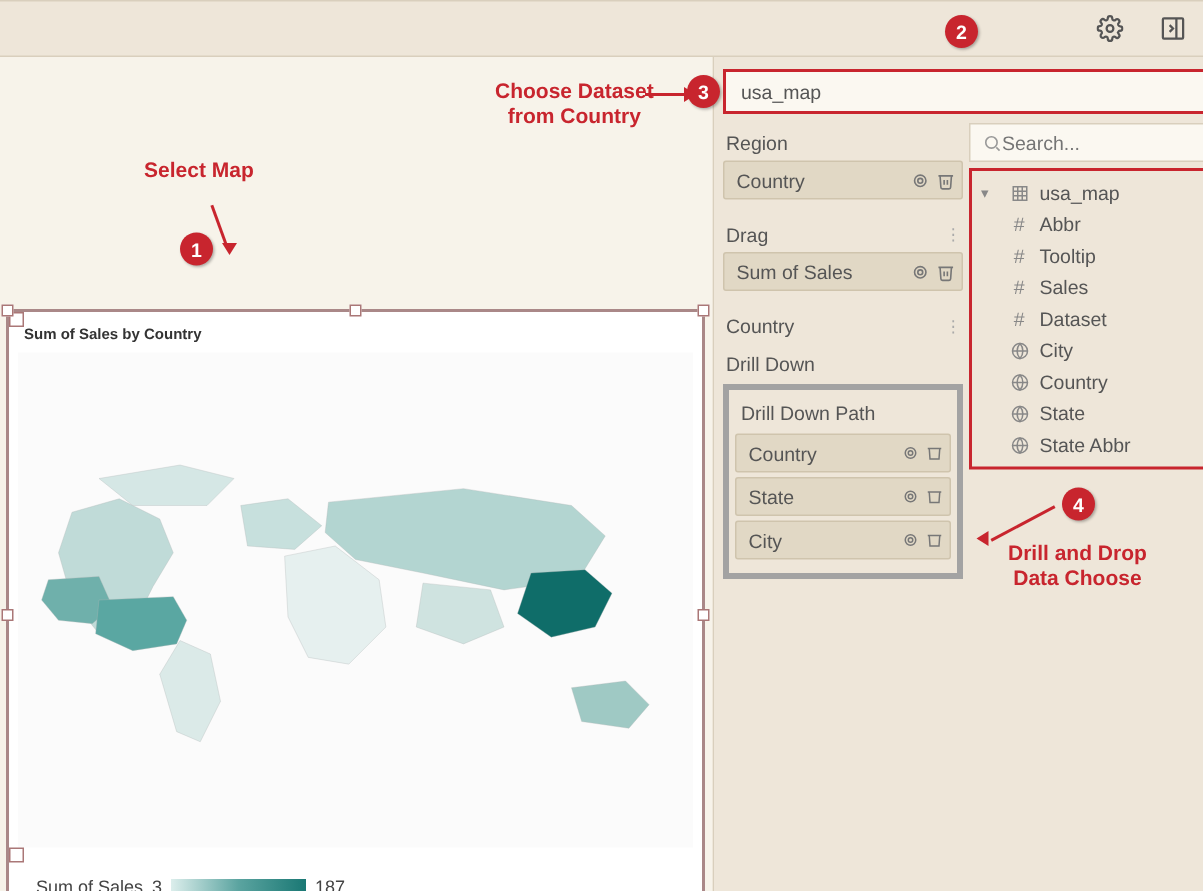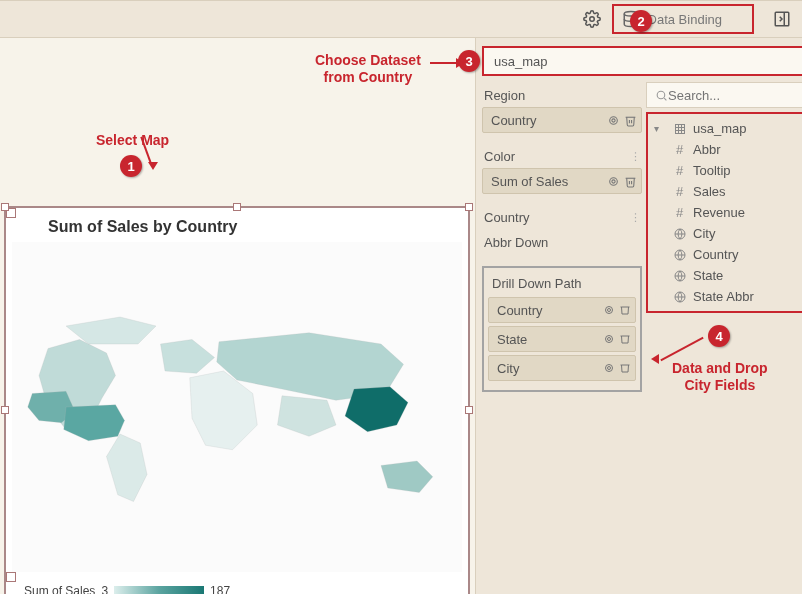--- a/index.html
+++ b/index.html
@@ -19,42 +19,42 @@
     
     
     .map-widget { position: absolute; left: 4px; top: 168px; width: 466px; height: 408px; background: #fff; border: 2px solid #a88; }
     .map-widget::before, .map-widget::after, .handle-tl, .handle-tr, .handle-bl, .handle-br, .handle-tm, .handle-bm, .handle-ml, .handle-mr {
       content: ""; position: absolute; width: 8px; height: 8px; background: #fff; border: 1px solid #a77;
     }
     .handle-tl { top: -5px; left: -5px; } .handle-tr { top: -5px; right: -5px; }
     .handle-tm { top: -5px; left: calc(50% - 4px); }
     .handle-ml { top: calc(50% - 4px); left: -5px; } .handle-mr { top: calc(50% - 4px); right: -5px; }
     
-    .chart-title { font-weight: bold; font-size: 16px; padding: 10px 10px 6px; color: #333; margin-left: 32px; }
+    .chart-title { font-weight: bold; font-size: 10px; padding: 10px 10px 6px; color: #333; }
     .map-area { position: relative; height: 330px; background: #fbfbfb; margin: 0 6px; overflow: hidden; }
     .legend { position: absolute; bottom: 10px; left: 10px; display: flex; align-items: center; gap: 6px; background: #fff; padding: 4px 8px; font-size: 12px; color: #444; }
     .legend-gradient { width: 90px; height: 10px; background: linear-gradient(to right, #dceeec, #5ba4a0, #1a7874); }
     
     
     .panel { flex: 1; background: #eee6d9; display: flex; flex-direction: column; border-left: 1px solid #d9cfbd; }
     .dataset-select { margin: 8px 8px 6px 6px; background: #fbf8f1; border: 2px solid #c8252e; height: 30px; display: flex; align-items: center; padding: 0 6px 0 10px; color: #555; position: relative; }
     
     .panel-body { display: flex; flex: 1; min-height: 0; }
     .bindings { flex: 0 0 168px; padding: 0 2px 0 6px; }
     .fields { flex: 1; padding: 0 8px 0 2px; }
     
     .section-label { font-size: 13px; color: #555; padding: 6px 2px 4px; display: flex; align-items: center; }
     .section-label .drag-dots { margin-left: auto; color: #aaa; cursor: grab; font-size: 11px; letter-spacing: -1px; }
     
     .pill { background: #e1d8c5; border: 1px solid #cfc4ad; height: 26px; display: flex; align-items: center; padding: 0 4px 0 8px; color: #555; margin: 0 0 10px; border-radius: 2px; }
     .pill.compact { margin-bottom: 3px; }
     .pill-actions { margin-left: auto; display: flex; align-items: center; gap: 4px; }
     .pill-gear, .pill-trash { cursor: pointer; color: #777; display: inline-flex; }
     
-    .drilldown-group { border: 2px solid #a3a3a3; padding: 4px 4px 6px; margin-top: 12px; }
+    .drilldown-group { border: 4px solid #a3a3a3; padding: 4px 4px 6px; margin-top: 2px; }
     .drilldown-path-label { color: #555; padding: 4px 4px 6px; }
     
     .search-box { background: #fbf8f1; border: 1px solid #d9cfbd; height: 26px; display: flex; align-items: center; padding: 0 8px; color: #999; margin-bottom: 4px; }
     .search-box input { border: none; background: transparent; outline: none; flex: 1; font-size: 13px; color: #555; }
     .field-list { border: 2px solid #c8252e; padding: 4px 2px; }
     .field-row { display: flex; align-items: center; gap: 6px; padding: 3px 4px; color: #555; cursor: grab; font-size: 13px; }
     .field-row .ico { width: 15px; display: inline-flex; justify-content: center; color: #888; }
     .tree-caret { color: #888; font-size: 10px; width: 12px; }
     
     
@@ -68,28 +68,20 @@
 </head>
 <body>
 
 <div class="toolbar">
   <div class="toolbar-right">
     <div class="gear-btn">
       <svg width="18" height="18" viewBox="0 0 24 24" fill="none" stroke="currentColor" stroke-width="2">
           <circle cx="12" cy="12" r="3"></circle>
           <path d="M19.4 15a1.7 1.7 0 0 0 .34 1.87l.06.06a2 2 0 1 1-2.83 2.83l-.06-.06a1.7 1.7 0 0 0-1.87-.34 1.7 1.7 0 0 0-1 1.56V21a2 2 0 0 1-4 0v-.09a1.7 1.7 0 0 0-1-1.56 1.7 1.7 0 0 0-1.87.34l-.06.06a2 2 0 1 1-2.83-2.83l.06-.06a1.7 1.7 0 0 0 .34-1.87 1.7 1.7 0 0 0-1.56-1H3a2 2 0 0 1 0-4h.09a1.7 1.7 0 0 0 1.56-1 1.7 1.7 0 0 0-.34-1.87l-.06-.06a2 2 0 1 1 2.83-2.83l.06.06a1.7 1.7 0 0 0 1.87.34H9a1.7 1.7 0 0 0 1-1.56V3a2 2 0 0 1 4 0v.09a1.7 1.7 0 0 0 1 1.56 1.7 1.7 0 0 0 1.87-.34l.06-.06a2 2 0 1 1 2.83 2.83l-.06.06a1.7 1.7 0 0 0-.34 1.87V9a1.7 1.7 0 0 0 1.56 1H21a2 2 0 0 1 0 4h-.09a1.7 1.7 0 0 0-1.56 1z"></path>
         </svg>
-    </div>
-    <div class="data-binding-btn">
-      <svg class="data-binding-icon" width="18" height="18" viewBox="0 0 24 24" fill="none" stroke="currentColor" stroke-width="2">
-          <ellipse cx="12" cy="5" rx="9" ry="3"></ellipse>
-          <path d="M21 12c0 1.66-4 3-9 3s-9-1.34-9-3"></path>
-          <path d="M3 5v14c0 1.66 4 3 9 3s9-1.34 9-3V5"></path>
-        </svg>
-      <span data-bind="toolbar.data_binding_label">Data Binding</span>
     </div>
     <div class="collapse-btn">
       <svg width="18" height="18" viewBox="0 0 24 24" fill="none" stroke="currentColor" stroke-width="2">
           <rect x="3" y="3" width="18" height="18" rx="1"></rect>
           <line x1="15" y1="3" x2="15" y2="21"></line>
           <polyline points="9 9 12 12 9 15"></polyline>
         </svg>
     </div>
   </div>
 </div>
@@ -154,21 +146,21 @@
                 <svg width="13" height="13" viewBox="0 0 24 24" fill="none" stroke="currentColor" stroke-width="2">
                   <polyline points="3 6 5 6 21 6"></polyline>
                   <path d="M19 6l-1 14a2 2 0 0 1-2 2H8a2 2 0 0 1-2-2L5 6"></path>
                   <path d="M10 11v6M14 11v6"></path>
                 </svg>
               </span>
           </span>
         </div>
 
         <div class="section-label">
-            <span data-bind="bindings.color.label">Color</span>
+            <span data-bind="bindings.color.label">Drag</span>
             <span class="drag-dots">⋮</span>
           </div>
         <div class="pill">
           <span data-bind="bindings.color.field">Sum of Sales</span>
           <span class="pill-actions">
             <span class="pill-gear">
                 <svg width="13" height="13" viewBox="0 0 24 24" fill="none" stroke="currentColor" stroke-width="2">
                   <circle cx="12" cy="12" r="3"></circle>
                   <path d="M19 12a7 7 0 1 1-14 0 7 7 0 0 1 14 0z"></path>
                 </svg>
@@ -181,21 +173,21 @@
                 </svg>
               </span>
           </span>
         </div>
 
         <div class="section-label">
             <span data-bind="bindings.tooltip.label">Country</span>
             <span class="drag-dots">⋮</span>
           </div>
 
-        <div class="section-label" data-bind="bindings.drilldown.label">Abbr Down</div>
+        <div class="section-label" data-bind="bindings.drilldown.label">Drill Down</div>
         <div class="drilldown-group">
           <div class="drilldown-path-label" data-bind="bindings.drilldown.path_label">Drill Down Path</div>
           <div class="pill compact">
             <span data-bind="bindings.drilldown.fields.0">Country</span>
             <span class="pill-actions">
                 <span class="pill-gear">
                   <svg width="12" height="12" viewBox="0 0 24 24" fill="none" stroke="currentColor" stroke-width="2">
                     <circle cx="12" cy="12" r="3"></circle>
                     <path d="M19 12a7 7 0 1 1-14 0 7 7 0 0 1 14 0z"></path>
                   </svg>
@@ -274,21 +266,21 @@
           <div class="field-row" style="padding-left:22px;">
               <span class="ico">#</span>
               <span data-bind="fields_tree.fields.1.name">Tooltip</span>
             </div>
           <div class="field-row" style="padding-left:22px;">
               <span class="ico">#</span>
               <span data-bind="fields_tree.fields.2.name">Sales</span>
             </div>
           <div class="field-row" style="padding-left:22px;">
               <span class="ico">#</span>
-              <span data-bind="fields_tree.fields.3.name">Revenue</span>
+              <span data-bind="fields_tree.fields.3.name">Dataset</span>
             </div>
           <div class="field-row" style="padding-left:22px;">
               <span class="ico">
                 <svg width="12" height="12" viewBox="0 0 24 24" fill="none" stroke="currentColor" stroke-width="2">
                   <circle cx="12" cy="12" r="10"></circle>
                   <line x1="2" y1="12" x2="22" y2="12"></line>
                   <path d="M12 2a15 15 0 0 1 0 20a15 15 0 0 1 0-20z"></path>
                 </svg>
               </span>
               <span data-bind="fields_tree.fields.4.name">City</span>
@@ -322,34 +314,34 @@
                 </svg>
               </span>
               <span data-bind="fields_tree.fields.7.name">State Abbr</span>
             </div>
         </div>
       </div>
     </div>
   </div>
 </div>
 
-<div class="anno" style="left:96px; top:132px;" data-bind="annotations.a1">Select Map</div>
+<div class="anno" style="left:96px; top:105px;" data-bind="annotations.a1">Select Map</div>
 <div class="badge" style="left:120px; top:155px;" data-bind="annotations.b1">1</div>
 <div class="arrow-line" style="left:145px; top:136px; width:2px; height:28px; transform: rotate(-20deg);"></div>
 <div class="arrow-head" style="left:148px; top:162px; border-left:5px solid transparent; border-right:5px solid transparent; border-top:8px solid #c8252e;"></div>
 
 <div class="badge" style="left:630px; top:10px;" data-bind="annotations.b2">2</div>
 
-<div class="anno" style="left:315px; top:52px; line-height:1.2;">
+<div class="anno" style="left:330px; top:52px; line-height:1.2;">
   <div data-bind="annotations.a2_line1">Choose Dataset</div>
     <div data-bind="annotations.a2_line2">from Country</div>
 </div>
 <div class="badge" style="left:458px; top:50px;" data-bind="annotations.b3">3</div>
 <div class="arrow-line" style="left:430px; top:62px; width:28px; height:2px;"></div>
 <div class="arrow-head" style="left:456px; top:58px; border-top:5px solid transparent; border-bottom:5px solid transparent; border-left:8px solid #c8252e;"></div>
 
 <div class="badge" style="left:708px; top:325px;" data-bind="annotations.b4">4</div>
 <div class="arrow-line" style="left:658px; top:348px; width:48px; height:2px; transform: rotate(-28deg);"></div>
 <div class="arrow-head" style="left:651px; top:354px; border-top:5px solid transparent; border-bottom:5px solid transparent; border-right:8px solid #c8252e;"></div>
 <div class="anno" style="left:672px; top:360px; line-height:1.2;">
-  <div data-bind="annotations.a3_line1">Data and Drop</div>
-    <div data-bind="annotations.a3_line2">City Fields</div>
+  <div data-bind="annotations.a3_line1">Drill and Drop</div>
+    <div data-bind="annotations.a3_line2">Data Choose</div>
 </div>
 
 </body></html>

